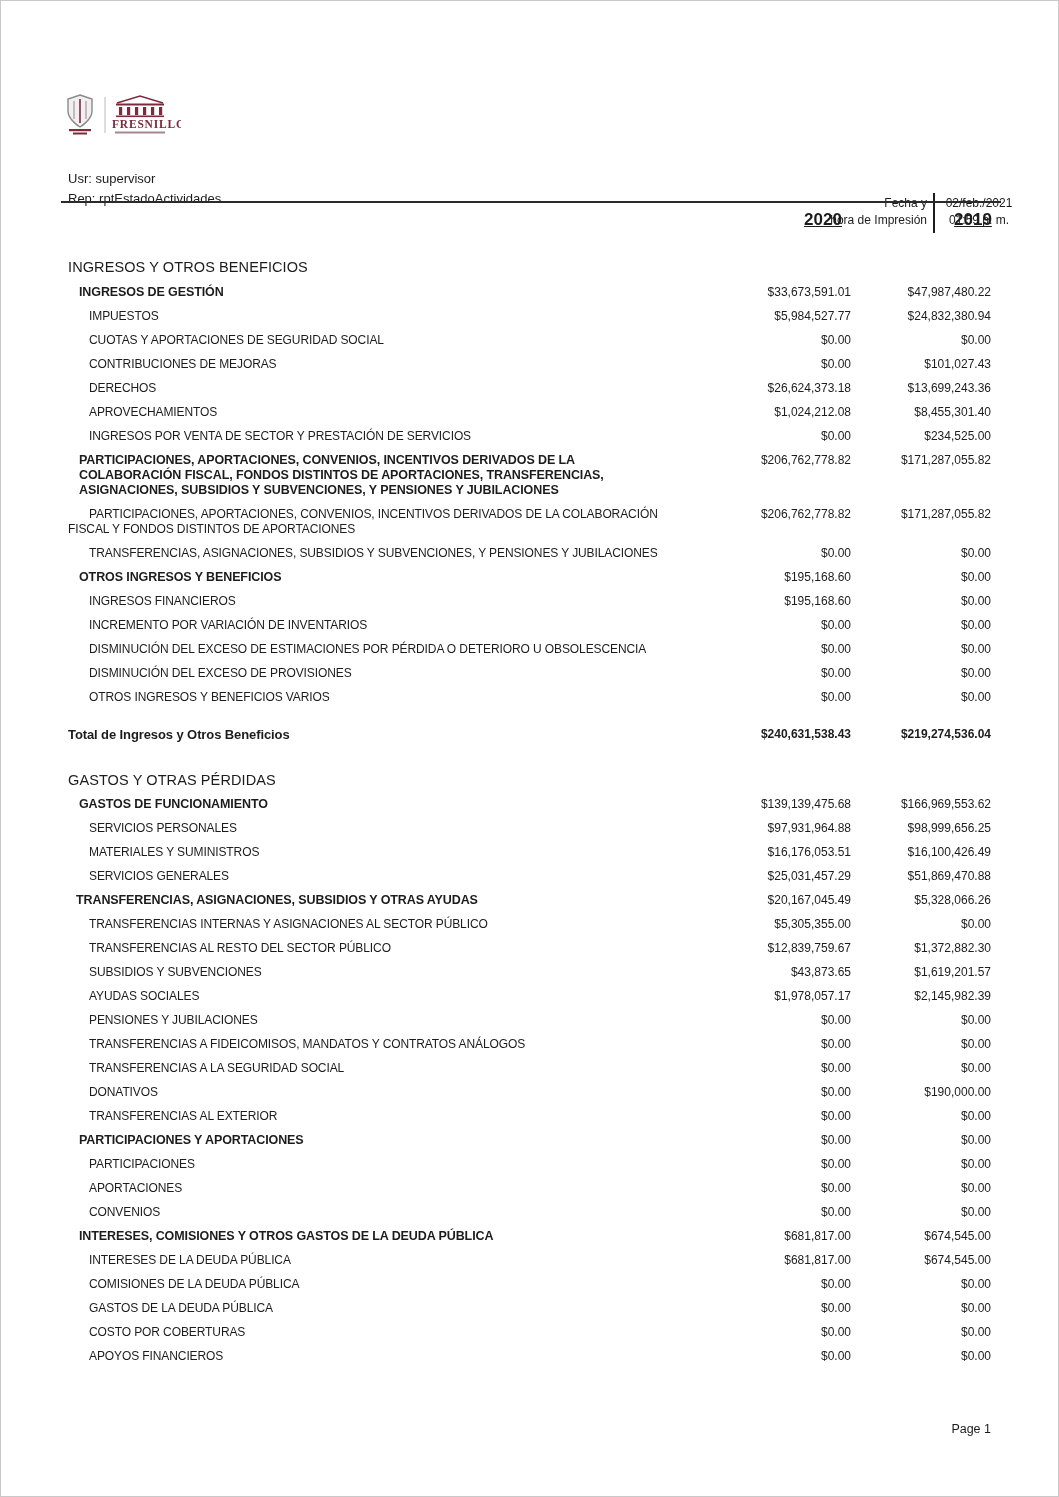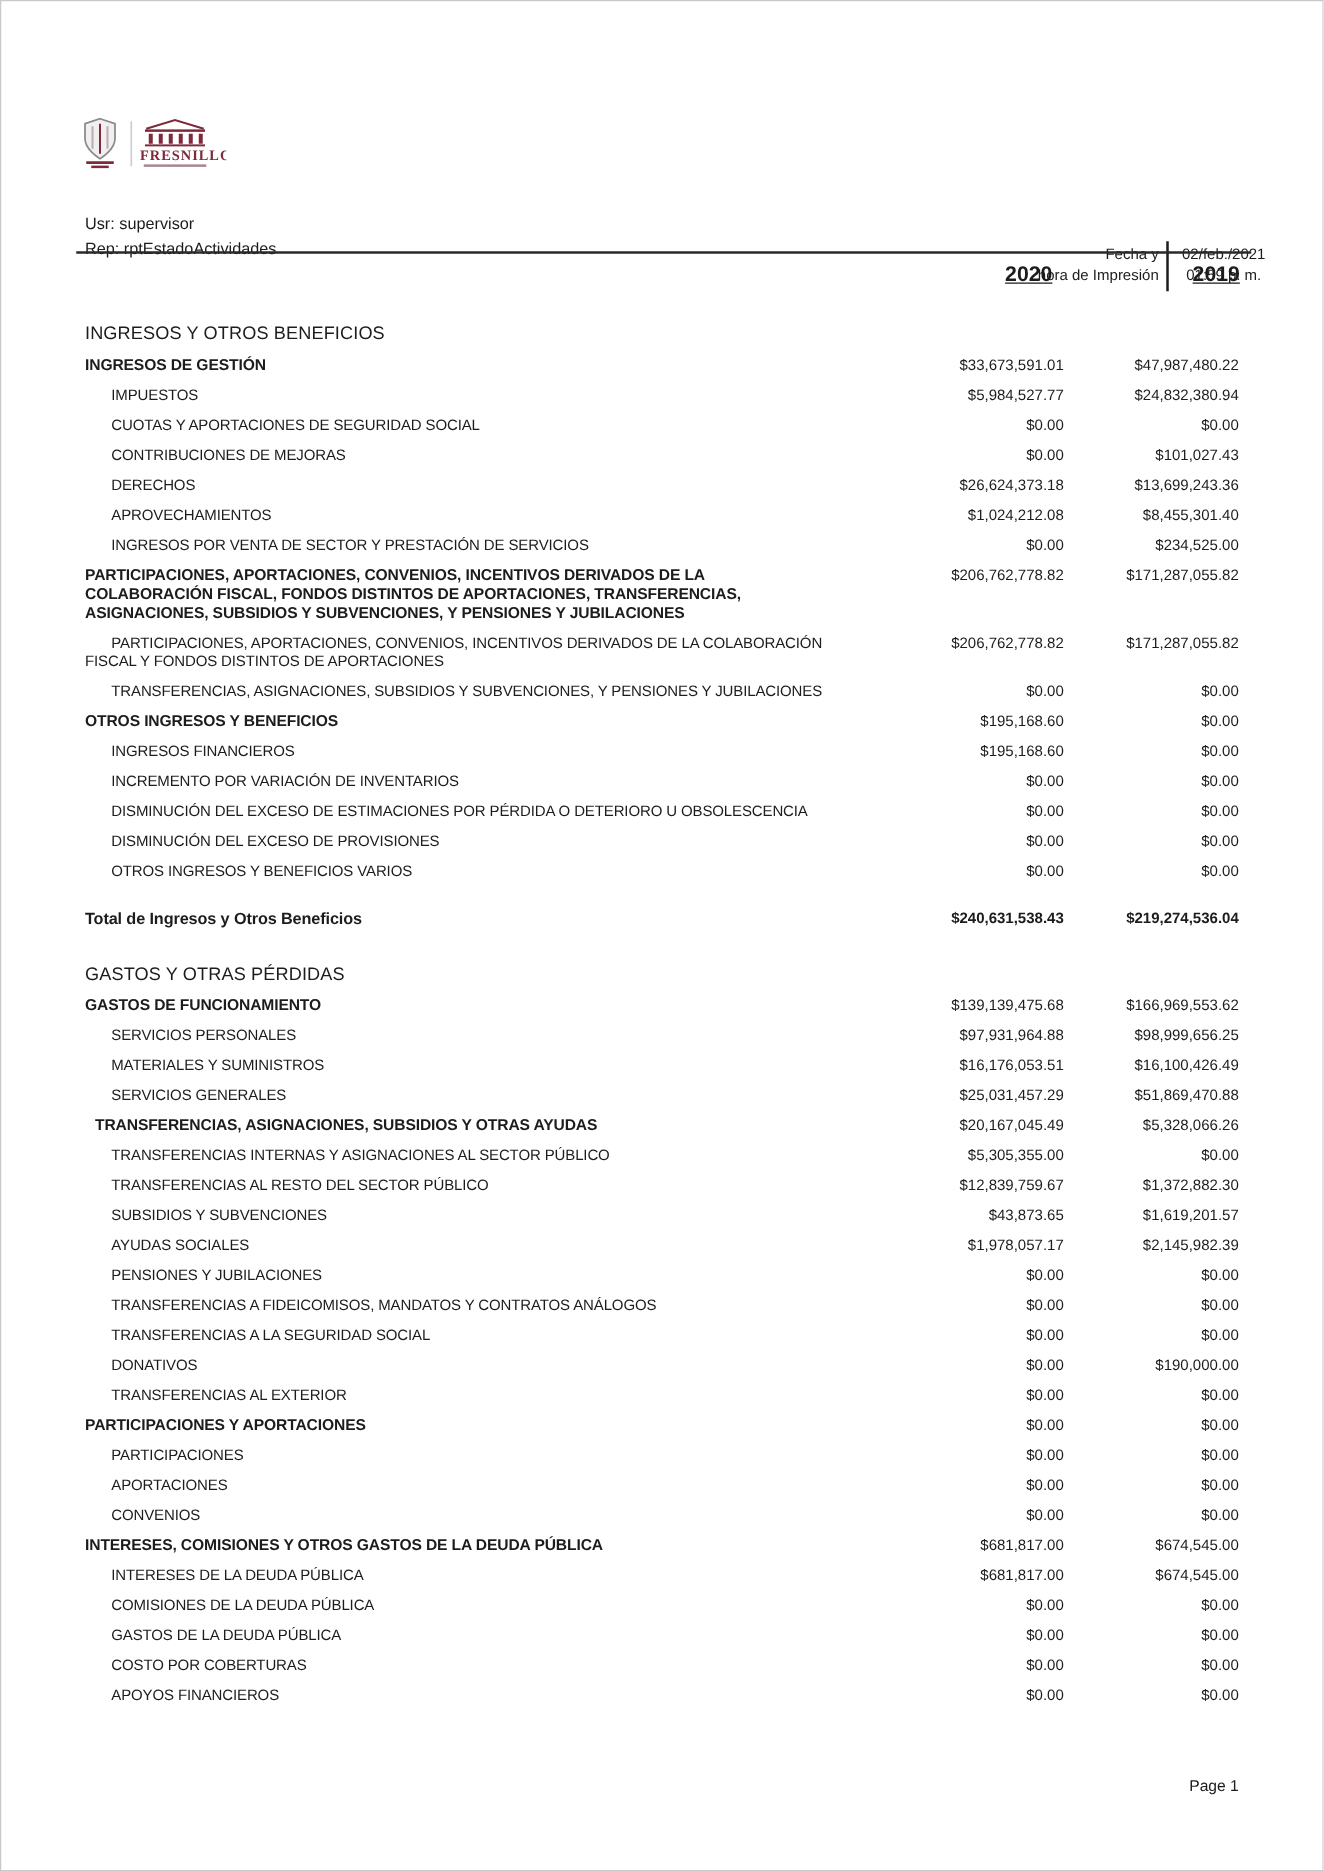--- a/index.html
+++ b/index.html
@@ -41,21 +41,21 @@
 
   
   .body-wrap { padding: 8px 67px 0 67px; }
   table.report { width:100%; border-collapse:collapse; table-layout:fixed; }
   td { vertical-align:top; padding:4.5px 0; }
   .c-label { font-size:12px; line-height:15px; letter-spacing:-0.1px; }
   .c-amt   { font-size:12px; line-height:15px; text-align:right; white-space:nowrap; }
 
   .row-detail .c-label { text-indent:21px; }
   .row-group  .c-label { font-weight:bold; font-size:12.5px; }
-  .row-group  .c-label .lbl { display:inline-block; max-width:600px; text-indent:0; }
+  .row-group  .c-label .lbl { display:inline-block; max-width:600px; text-indent:0;margin-left:11px; }
   .row-group-indent .c-label { font-weight:bold; font-size:12.5px; text-indent:8px; }
   .row-section .c-label { font-size:14.5px; letter-spacing:0.1px; }
   .row-section td { padding:6px 0 5px 0;margin-left:38px; }
   .row-total td { font-weight:bold; }
   .row-total .c-label { font-size:13px; }
 
   .gap-md td { padding-top:18px; }
   .gap-lg td { padding-top:26px; }
 
   

